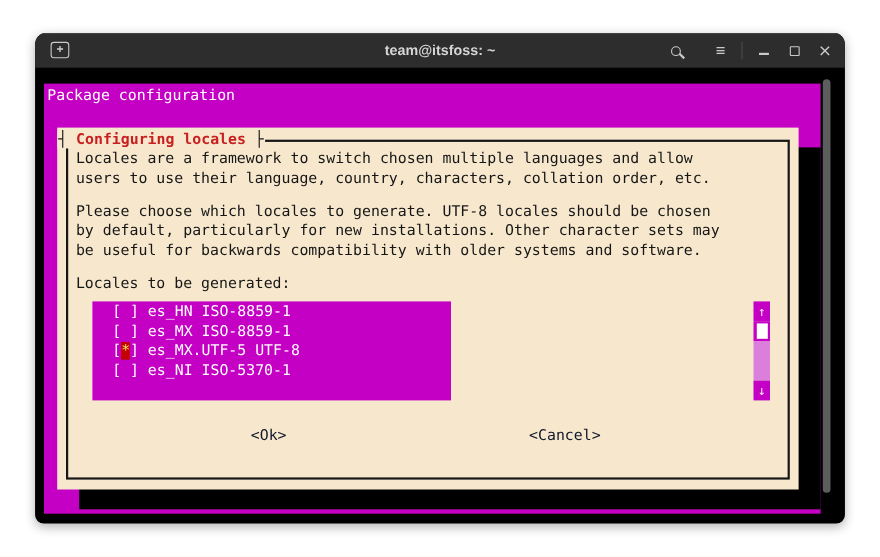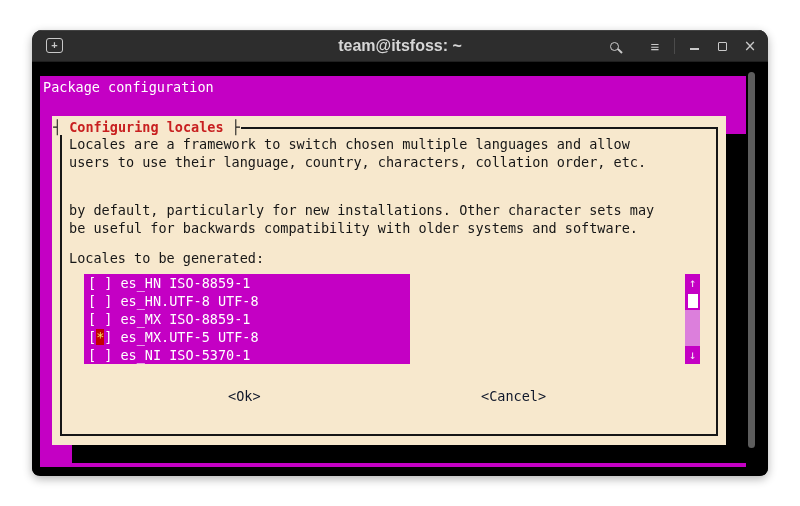--- a/index.html
+++ b/index.html
@@ -14,21 +14,21 @@
   .titlebar { position:relative; height:32px; background:#2d2d2d;
               border-bottom:1px solid #1f1f1f;
               font-family:"Liberation Sans","DejaVu Sans",sans-serif; }
   .titlebar::before { content:""; position:absolute; top:0; left:0; right:0; height:1px;
                       background:#424242; }
   .newtab-btn { position:absolute; left:14px; top:8px; width:17px; height:15px;
                 border:1.5px solid #c9c9c9; border-radius:3px; color:#c9c9c9;
                 font-size:11px; line-height:12px; text-align:center; font-weight:bold;
                 cursor:default; }
   .win-title { position:absolute; left:0; right:0; top:0; height:32px; line-height:32px;
-               text-align:center; color:#d6d6d6; font-size:16px; font-weight:bold; }
+               text-align:center; color:#d6d6d6; font-size:13px; font-weight:bold; }
   .controls { position:absolute; right:4px; top:0; height:32px; display:flex;
               align-items:center; }
   .ctl { width:28px; height:32px; display:flex; align-items:center; justify-content:center;
          color:#c9c9c9; }
   .search-glyph { position:relative; width:9px; height:9px; border:1.6px solid #c9c9c9;
                   border-radius:50%; }
   .search-glyph::after { content:""; position:absolute; width:6px; height:1.7px;
                          background:#c9c9c9; right:-5px; bottom:-2px; transform:rotate(45deg); }
   .menu-glyph { font-size:15px; line-height:15px; }
   .sep { width:1px; height:16px; background:#4b4b4b; margin:0 5px; }
@@ -54,21 +54,21 @@
   .dialog-title { position:absolute; left:0; right:0; top:3px; text-align:left;
                   line-height:17px; }
   .dialog-title .wrap { background:#f7e8cd; padding:0 1px; }
   .cap { color:#161616; }
   .dlg-title-text { color:#c82020; font-weight:bold; padding:0 8px; }
 
   .line { position:absolute; left:17px; white-space:pre; line-height:18px; }
 
   .listbox { position:absolute; left:32px; top:158px; width:326px; height:90px;
              background:#c400c4; color:#ffffff; }
-  .lrow { height:18px; line-height:18px; white-space:pre; padding-left:4px; }
+  .lrow { height:18px; line-height:18px; white-space:pre; padding-left:18px; }
   .mark { white-space:pre; }
   .mark.cursor { background:#c40000; color:#f2e25a; }
   .item-label { padding-left:8px; }
 
   .mini-scroll { position:absolute; left:633px; top:158px; width:15px; height:90px;
                  text-align:center; color:#f4e4f4; font-size:12px; }
   .ms-up, .ms-down { height:18px; line-height:18px; background:#c400c4; }
   .ms-thumbcell { height:18px; background:#c400c4; display:flex; align-items:center;
                   justify-content:center; }
   .ms-thumb { width:10px; height:14px; background:#ffffff; }
@@ -118,27 +118,27 @@
         <div class="frame"></div>
 
         <div class="dialog-title">
           <span class="wrap">
             <span class="cap">┤</span><span class="dlg-title-text">Configuring locales</span><span class="cap">├</span>
           </span>
         </div>
 
         <div class="line" style="top:19px">Locales are a framework to switch chosen multiple languages and allow</div>
         <div class="line" style="top:37px">users to use their language, country, characters, collation order, etc.</div>
+        <div class="line" style="top:67px">Please choose which locales to generate. UTF-8 locales should be chosen</div>
         <div class="line" style="top:85px">by default, particularly for new installations. Other character sets may</div>
         <div class="line" style="top:103px">be useful for backwards compatibility with older systems and software.</div>
         <div class="line" style="top:133px">Locales to be generated:</div>
 
         <div class="listbox">
           <div class="lrow"><span>[</span><span class="mark"> </span><span>]</span><span class="item-label">es_HN ISO-8859-1</span></div>
-          <div class="lrow"><span>[</span><span class="mark"> </span><span>]</span><span class="item-label">es_HN.UTF-8 UTF-8</span></div>
           <div class="lrow"><span>[</span><span class="mark"> </span><span>]</span><span class="item-label">es_MX ISO-8859-1</span></div>
           <div class="lrow"><span>[</span><span class="mark cursor">*</span><span>]</span><span class="item-label">es_MX.UTF-5 UTF-8</span></div>
           <div class="lrow"><span>[</span><span class="mark"> </span><span>]</span><span class="item-label">es_NI ISO-5370-1</span></div>
         </div>
 
         <div class="mini-scroll">
           <div class="ms-up">↑</div>
           <div class="ms-thumbcell">
               <div class="ms-thumb"></div>
             </div>

